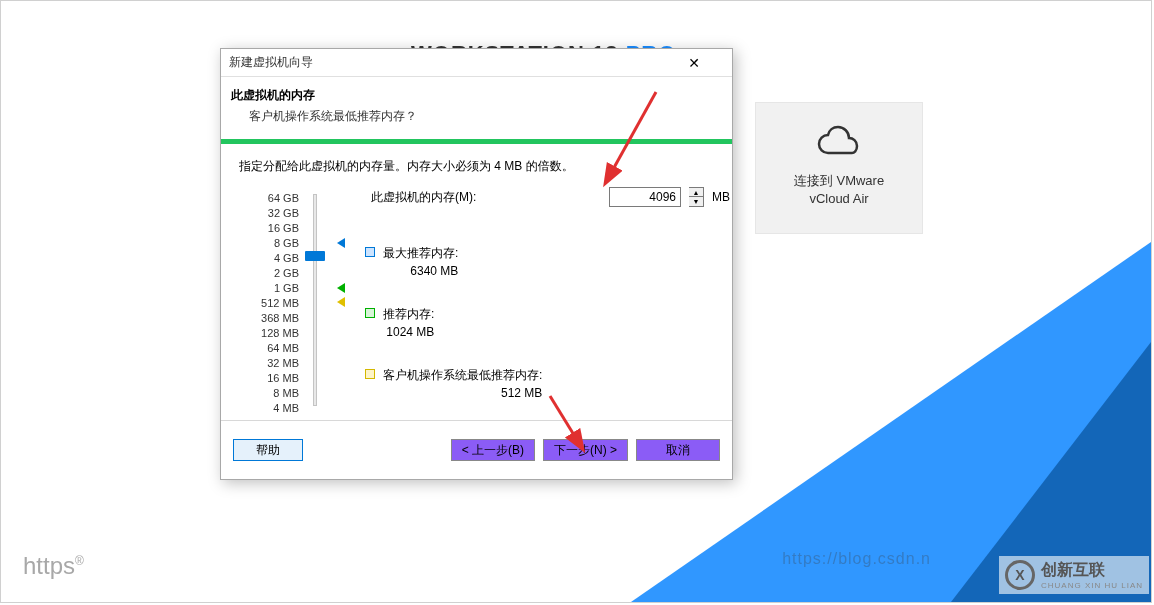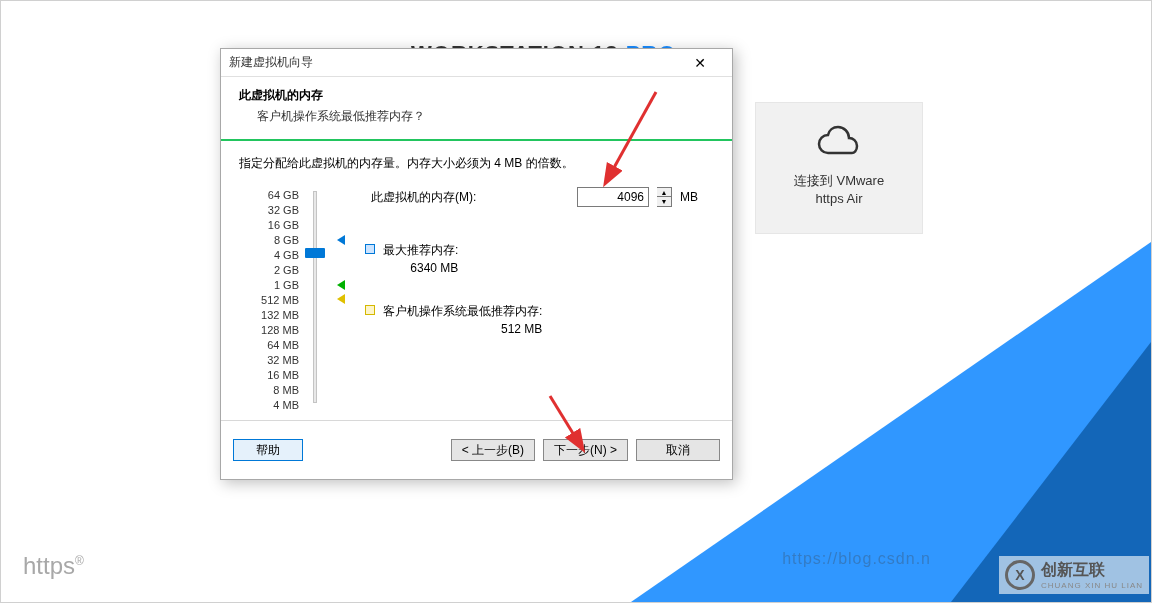--- a/index.html
+++ b/index.html
@@ -113,33 +113,33 @@
   height: 432px;
   background: #fff;
   border: 1px solid #a8a8a8;
   box-shadow: 3px 3px 14px rgba(0,0,0,0.25);
 }
 .titlebar {
   height: 28px;
   display: flex;
   align-items: center;
   justify-content: space-between;
-  padding: 0 12px 0 8px;
+  padding: 0 18px 0 8px;
   border-bottom: 1px solid #e0e0e0;
 }
 .titlebar .tt { font-size: 12px; color: #333; }
 .titlebar .close {
   width: 40px; height: 22px;
   display: flex; align-items: center; justify-content: center;
   font-size: 14px;
   cursor: pointer;
 }
 .header {
-  padding: 10px 18px 14px 18px;
-  border-bottom: 2px solid #22c55e;
+  padding: 10px 18px 14px 10px;
+  border-bottom: 5px solid #22c55e;
   background: #fff;
 }
 .header .h1 { font-weight: bold; font-size: 12px; margin-bottom: 4px; }
 .header .h2 { font-size: 12px; color: #333; margin-left: 18px; }
 .body {
   padding: 14px 18px 10px 18px;
 }
 .instr { font-size: 12px; margin-bottom: 16px; }
 .memory-row {
   display: flex;
@@ -231,21 +231,21 @@
   border-top: 1px solid #d8d8d8;
   display: flex;
   align-items: center;
   padding: 0 12px;
   gap: 8px;
 }
 .btn {
   height: 22px;
   min-width: 84px;
   border: 1px solid #888;
-  background: #e5e5e5;
+  background: #8b5cf6;
   font-size: 12px;
   cursor: pointer;
   padding: 0 10px;
 }
 .btn.help { min-width: 70px; border-color: #0078d7; background:#e5f1fb; }
 .spacer { flex: 1; }
 .arrow-red {
   position: absolute;
   pointer-events: none;
 }
@@ -258,21 +258,21 @@
     <span>WORKSTATION 12</span>
     <span class="pro">PRO</span>
   </div>
 
   <div class="cloud-card">
     <svg width="46" height="32" viewBox="0 0 46 32">
       <path d="M36 28H12c-5 0-9-4-9-9s4-9 9-9c1-5 5-8 10-8 6 0 11 5 11 11 4 0 8 3 8 8s-3 7-5 7z" fill="none" stroke="#333" stroke-width="2.5"></path>
     </svg>
     <div class="lbl">
       <div>连接到 VMware</div>
-      <div>https Air</div>
+      <div>vCloud Air</div>
     </div>
   </div>
 
   <div class="triangle"></div>
   <div class="triangle2"></div>
 
   <div class="vmware-logo">
     <span>https</span><span style="font-size:12px;vertical-align:super;">®</span>
   </div>
 
@@ -295,59 +295,66 @@
   <div class="header">
     <div class="h1">此虚拟机的内存</div>
     <div class="h2">客户机操作系统最低推荐内存？</div>
   </div>
   <div class="body">
     <div class="instr">指定分配给此虚拟机的内存量。内存大小必须为 4 MB 的倍数。</div>
 
     <div class="memory-row" style="position:absolute; left:130px; top:140px;">
       <span class="mem-label">此虚拟机的内存(M):</span>
     </div>
-    <div class="memory-row" style="position:absolute; left:356px; top:138px;">
+    <div class="memory-row" style="position:absolute; left:388px; top:138px;">
       <input class="mem-input" value="4096" style="">
       <div class="spinner">
         <div>▲</div>
         <div>▼</div>
       </div>
       <span>MB</span>
     </div>
 
     <div class="slider-area">
       <div class="tick-labels" id="ticklabels">
           <div>64 GB</div>
           <div>32 GB</div>
           <div>16 GB</div>
           <div>8 GB</div>
           <div>4 GB</div>
           <div>2 GB</div>
           <div>1 GB</div>
           <div>512 MB</div>
-          <div>132 MB</div>
+          <div>368 MB</div>
           <div>128 MB</div>
           <div>64 MB</div>
           <div>32 MB</div>
           <div>16 MB</div>
           <div>8 MB</div>
           <div>4 MB</div>
         </div>
       <div class="track"></div>
       <div class="thumb" style="top:60px;"></div>
       <div class="marker blue" style="top:47px;"></div>
       <div class="marker green" style="top:92px;"></div>
       <div class="marker yellow" style="top:106px;"></div>
 
       <div class="legend">
         <div class="legend-row">
           <div class="sq blue"></div>
           <div class="legend-text">
             <div>最大推荐内存:</div>
             <div>6340 MB</div>
+          </div>
+        </div>
+        <div class="legend-row">
+          <div class="sq green"></div>
+          <div class="legend-text">
+            <div>推荐内存:</div>
+            <div>1024 MB</div>
           </div>
         </div>
         <div class="legend-row">
           <div class="sq yellow"></div>
           <div class="legend-text">
             <div>客户机操作系统最低推荐内存:</div>
             <div>512 MB</div>
           </div>
         </div>
       </div>

